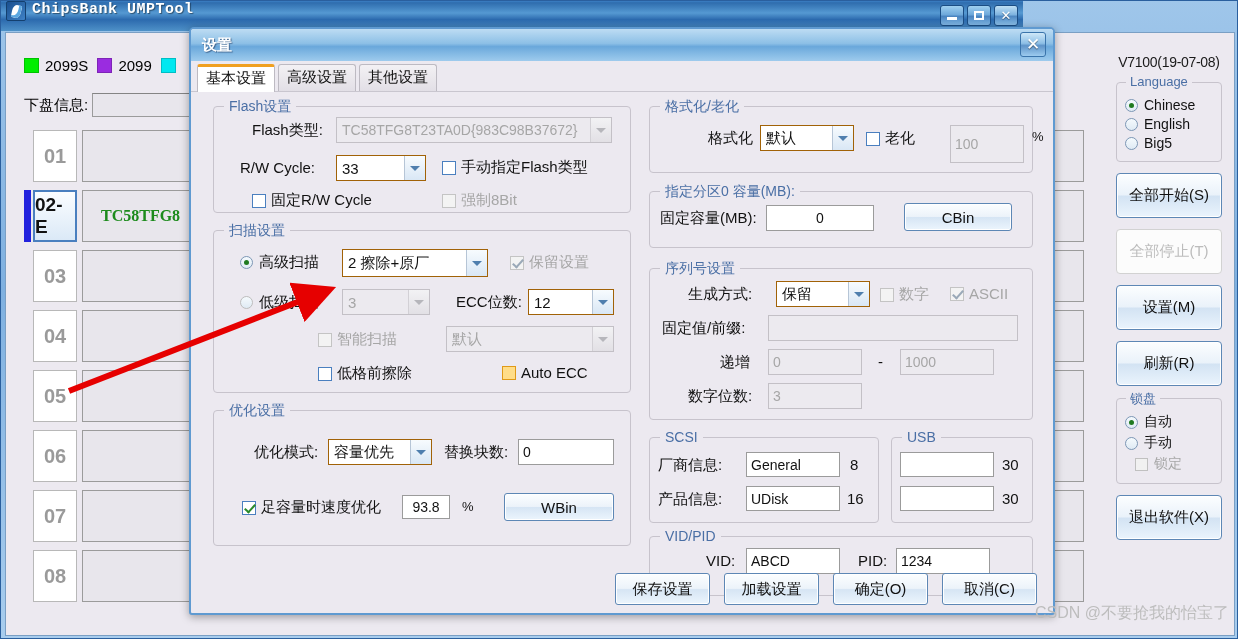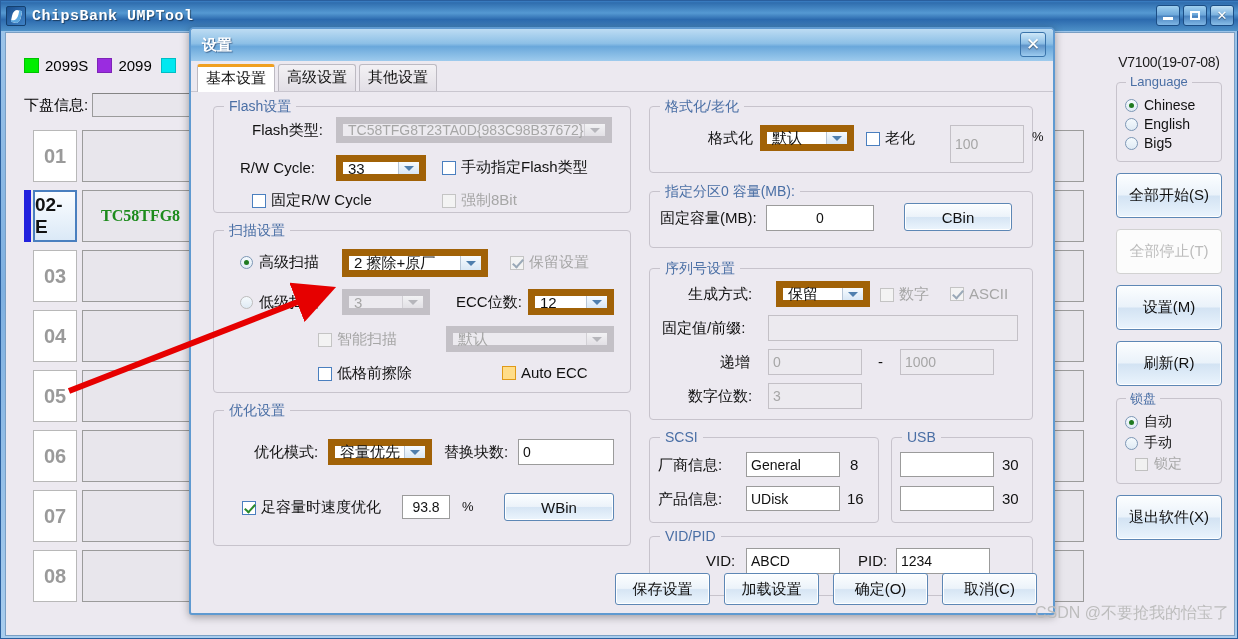--- a/index.html
+++ b/index.html
@@ -11,23 +11,23 @@
   }
   body { background: #d6d3ce; }
 
   
   #main-window {
     position: absolute; left: 0; top: 0; width: 1238px; height: 639px;
     background: linear-gradient(to bottom, #9fc6ea 0%, #7fb0e0 45%, #a8cdee 100%);
     border: 1px solid #2a5f9e;
   }
   #main-titlebar {
-    position: absolute; left: 0; top: 0; width: 1238px; height: 30px;
+    position: absolute; left: 0; top: 0; width: 1022px; height: 30px;
     background: linear-gradient(to bottom, #3b7fc4 0%, #2f6dae 6%, #5599d2 40%, #2c6aae 62%, #4e91c8 100%);
-    display: flex; align-items: center;
+    display: flex; align-items: flex-start;
   }
   #app-icon {
     width: 20px; height: 20px; margin-left: 5px; margin-right: 6px;
     background: linear-gradient(135deg,#1a4f8f,#3f82c6);
     border: 1px solid #14406f; border-radius: 2px;
     position: relative; flex: 0 0 auto;
   }
   #app-icon::after {
     content: ""; position: absolute; left: 5px; top: 3px;
     width: 9px; height: 13px; border-radius: 50% 10% 50% 10%;
@@ -204,21 +204,21 @@
 
   .txtbox {
     background: #ffffff; border: 1px solid #9b9b9b;
     font-size: 14px; color: #111; padding: 2px 4px;
     display: flex; align-items: center; font-family: "Liberation Sans", sans-serif;
   }
   .txtbox.dim { background: #eceaef; border-color: #c3c0c6; color: #a6a6a6; }
   .txtbox.center { justify-content: center; }
 
   .combo {
-    background: #ffffff; border: 7px solid #a16207;
+    background: #ffffff; border: 1px solid #a16207;
     display: flex; align-items: center; font-size: 15px; color: #111;
     padding-left: 5px; position: relative;
   }
   .combo .arrow {
     position: absolute; right: 0; top: 0; bottom: 0; width: 21px;
     background: linear-gradient(to bottom,#f7fbfe,#d9e7f5);
     border-left: 1px solid #b6c5d6;
     display: flex; align-items: center; justify-content: center;
   }
   .combo .arrow::after {

